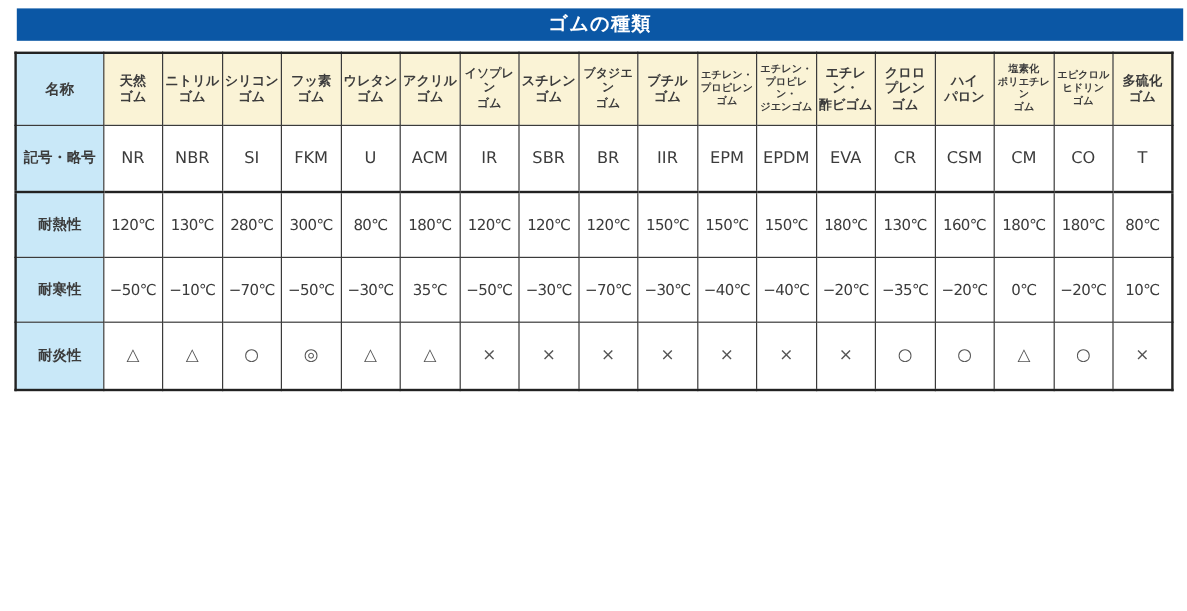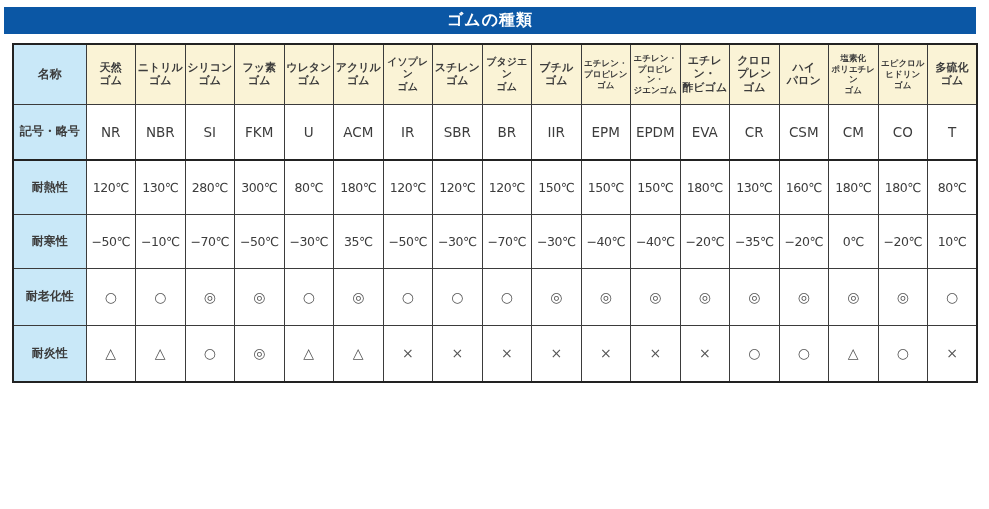--- a/index.html
+++ b/index.html
@@ -6,21 +6,21 @@
   html,body { background:#ffffff; }
   .page {
     position:relative;
     width:989px; height:509px;
     background:#ffffff;
     font-family:"DejaVu Sans", sans-serif;
     color:#3c3c3c;
     overflow:hidden;
   }
   .title-bar {
-    position:absolute; left:4px; top:7px;
+    position:absolute; left:14px; top:7px;
     width:972px; height:27px;
     background:#0b57a5;
     color:#ffffff;
     font-size:16px; font-weight:bold;
     display:flex; align-items:center; justify-content:center;
     letter-spacing:1px;
   }
   table.rubber {
     position:absolute; left:12px; top:43px;
     width:966px;
@@ -142,41 +142,20 @@
           <td class="val">−40℃</td>
           <td class="val">−40℃</td>
           <td class="val">−20℃</td>
           <td class="val">−35℃</td>
           <td class="val">−20℃</td>
           <td class="val">0℃</td>
           <td class="val">−20℃</td>
           <td class="val">10℃</td>
         </tr>
         <tr class="sym-row">
-          <td class="row-label">耐老化性</td>
-          <td class="val">○</td>
-          <td class="val">○</td>
-          <td class="val">◎</td>
-          <td class="val">◎</td>
-          <td class="val">○</td>
-          <td class="val">◎</td>
-          <td class="val">○</td>
-          <td class="val">○</td>
-          <td class="val">○</td>
-          <td class="val">◎</td>
-          <td class="val">◎</td>
-          <td class="val">◎</td>
-          <td class="val">◎</td>
-          <td class="val">◎</td>
-          <td class="val">◎</td>
-          <td class="val">◎</td>
-          <td class="val">◎</td>
-          <td class="val">○</td>
-        </tr>
-        <tr class="sym-row">
           <td class="row-label">耐炎性</td>
           <td class="val">△</td>
           <td class="val">△</td>
           <td class="val">○</td>
           <td class="val">◎</td>
           <td class="val">△</td>
           <td class="val">△</td>
           <td class="val">×</td>
           <td class="val">×</td>
           <td class="val">×</td>

